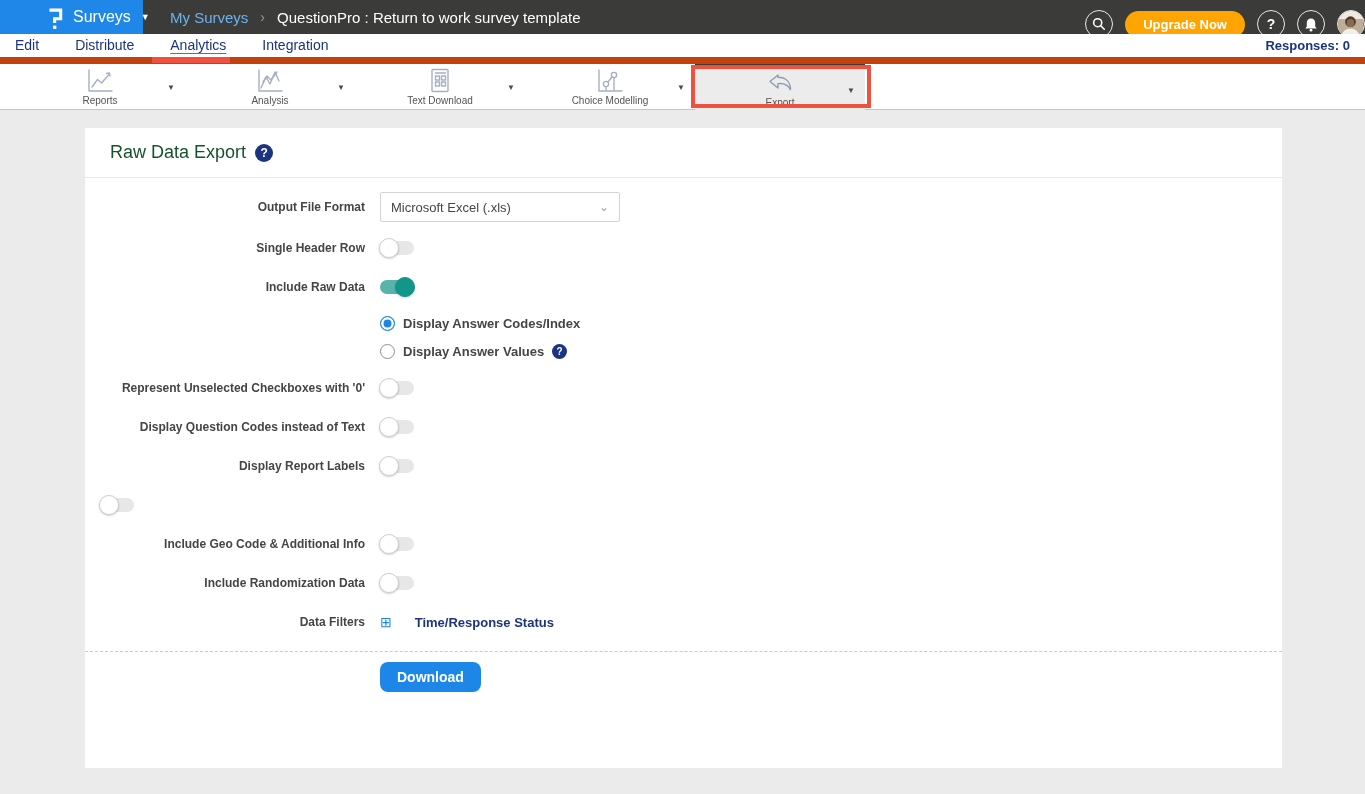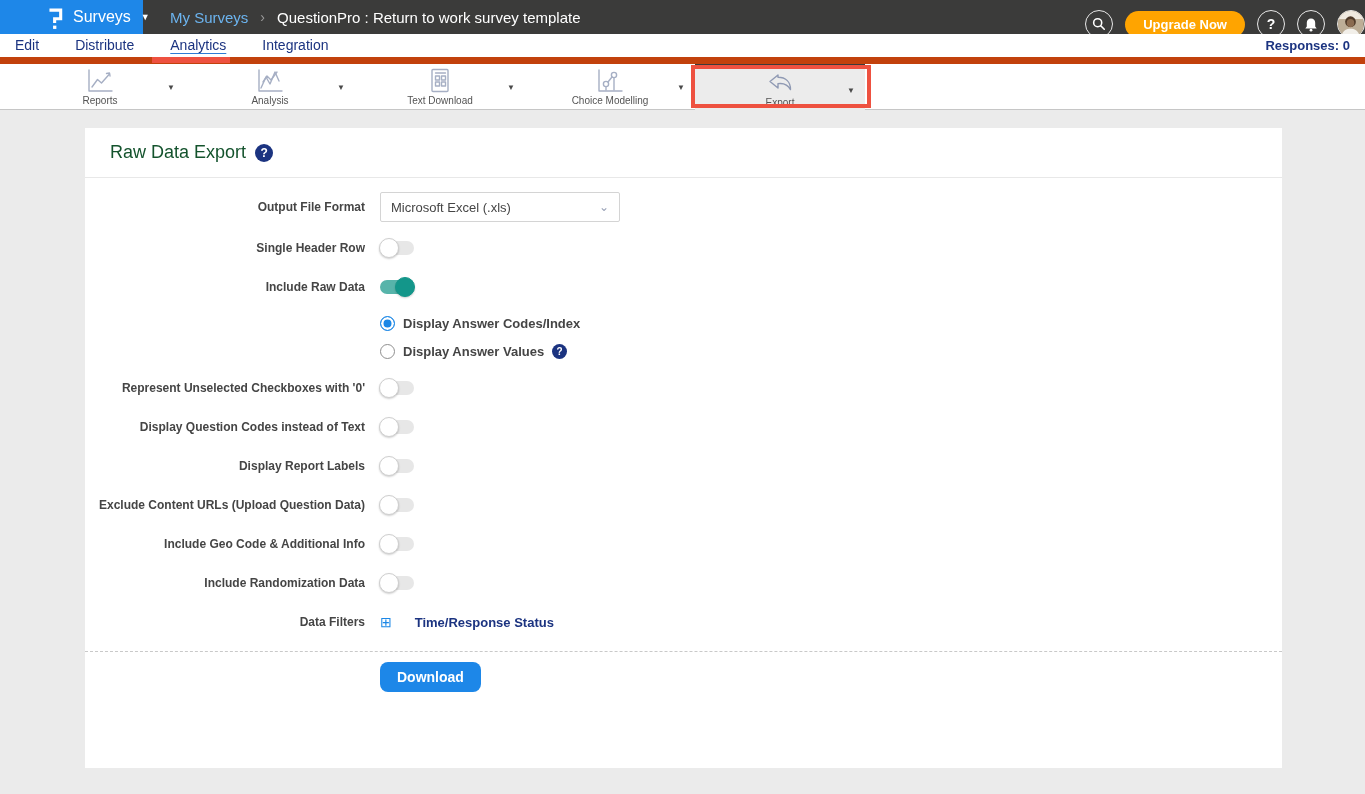--- a/index.html
+++ b/index.html
@@ -290,21 +290,20 @@
       <div class="row">
         <span class="f-label">Display Report Labels</span>
         <span class="control">
           <span class="toggle" data-state="off">
               <span class="knob"></span>
             </span>
         </span>
       </div>
 
       <div class="row">
-        <span class="f-label">Exclude Content URLs (Upload Question Data)</span>
         <span class="control">
           <span class="toggle" data-state="off">
               <span class="knob"></span>
             </span>
         </span>
       </div>
 
       <div class="row">
         <span class="f-label">Include Geo Code &amp; Additional Info</span>
         <span class="control">

